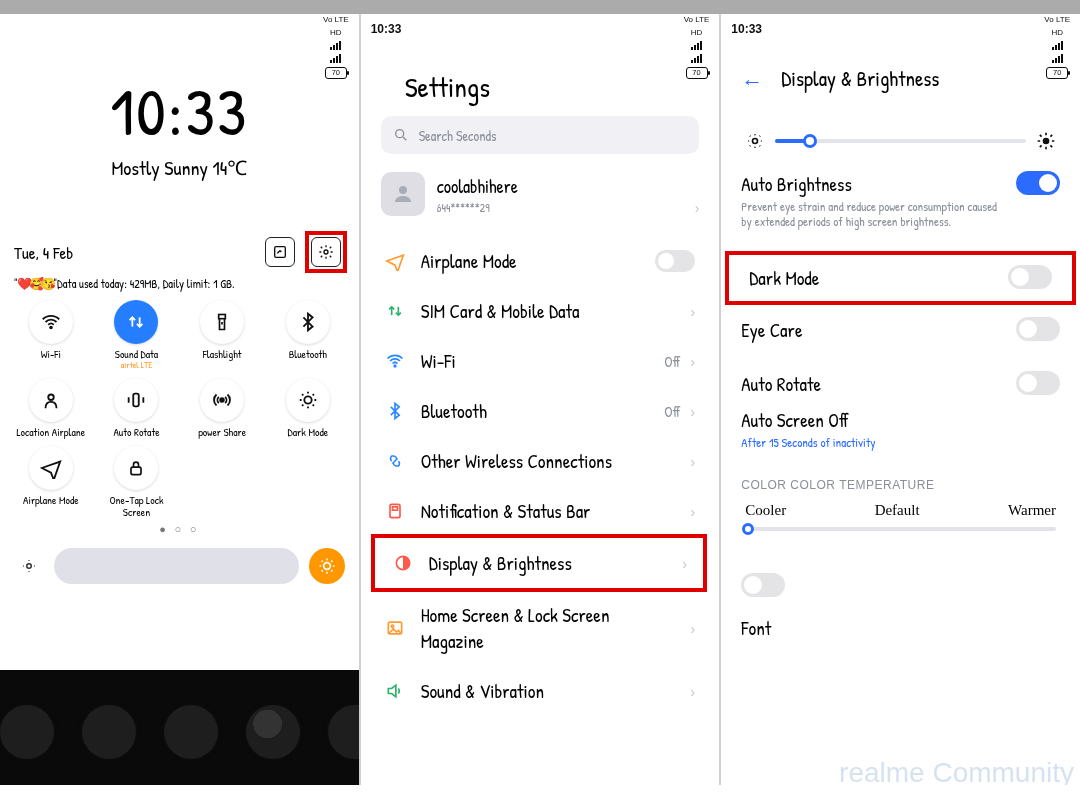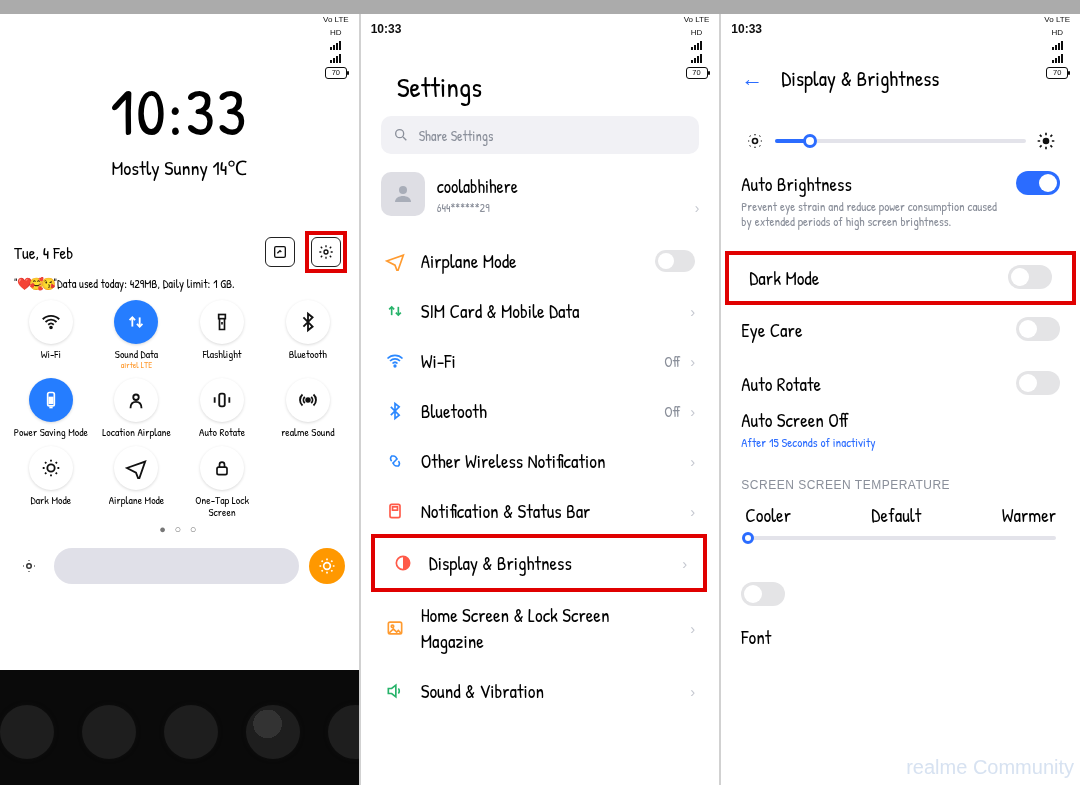--- a/index.html
+++ b/index.html
@@ -124,21 +124,21 @@
   .qp-bottom-dark {
     position:absolute; left:0; right:0; bottom:4px; height:125px;
     background:#0a0a0a;
     display:flex; align-items:center; justify-content:space-around;
   }
   .qp-app { width:54px; height:54px; border-radius:50%; background:#1e1e1e; box-shadow:0 0 4px rgba(20,20,20,.6);}
   .qp-app.g { background:radial-gradient(circle at 40% 35%, #333 0 30%, #1e1e1e 30%);}
   .qp-app-row{display:flex; gap:28px; padding-bottom:2px}
 
   
-  .p2-title { font-size:28px; padding:28px 24px 10px 36px; }
+  .p2-title { font-size:28px; padding:28px 24px 10px 24px;margin-left:20px; }
   .searchbox {
     margin:0 20px; height:38px; border-radius:10px; background:#f1f1f5;
     display:flex; align-items:center; gap:10px; padding:0 12px; color:#8a8f9a;
   }
   .user-row { margin:18px 20px 4px 20px; display:flex; align-items:flex-end; gap:12px; }
   .user-avatar { width:44px;height:44px;border-radius:10px;background:#dedee4;display:flex;align-items:center;justify-content:center;color:#9aa0ac; }
   .user-text { flex:1; }
   .user-name { font-size:18px; }
   .user-sub { font-size:12px; color:var(--text-sub); }
   .chev { color:#c5c8d0; font-family:Arial,sans-serif; }
@@ -178,30 +178,30 @@
   .p3-row .lbl { font-size:19px; }
   .p3-row .sub { font-size:12.5px; color:var(--text-sub); line-height:15px; margin-top:2px; }
   .p3-row .sub.blue { color:var(--accent-blue); }
   .toggle { width:44px; height:24px; border-radius:12px; position:relative; }
   .toggle.off { background:var(--toggle-off); }
   .toggle.off::after { content:""; position:absolute; left:3px; top:3px; width:18px; height:18px; border-radius:50%; background:#fff; }
   .toggle.on { background:var(--toggle-on); }
   .toggle.on::after { content:""; position:absolute; right:3px; top:3px; width:18px; height:18px; border-radius:50%; background:#fff; }
 
   .sec-header { padding:28px 20px 4px 20px; color:var(--text-sub); font-family:Arial,sans-serif; font-size:12px; letter-spacing:0.5px; }
-  .temp-row { display:flex; justify-content:space-between; padding:6px 24px 0 24px; font-size:19px; }
+  .temp-row { display:flex; justify-content:space-between; padding:6px 24px 0 24px; font-size:15px;font-family:Liberation Serif, serif; }
   .temp-slider { margin:8px 24px 0 24px; height:4px; background:#e3e3ea; position:relative; border-radius:2px;}
   .temp-slider .thumb3 {
     position:absolute; left:1%; top:50%; transform:translate(-50%,-50%);
     width:12px; height:12px; border-radius:50%; border:3px solid var(--accent-blue); background:#fff;
   }
 
   .watermark {
-    position:absolute; right:6px; bottom:20px;
-    font-family:Arial,sans-serif; font-size:20px; color:#d7e2f1; letter-spacing:0px;
+    position:absolute; right:6px; bottom:10px;
+    font-family:Arial,sans-serif; font-size:28px; color:#d7e2f1; letter-spacing:0px;
     white-space:nowrap;
     pointer-events:none;
   }
 
   svg { display:block; }
 
 </style>
 </head>
 <body>
 
@@ -308,30 +308,20 @@
           </div>
           <div class="qp-item">
             <div class="qp-circle">
               <svg width="22" height="22" viewBox="0 0 24 24" stroke="#111" stroke-width="2" fill="none">
                 <path d="M7 7l10 10-5 4V3l5 4L7 17"></path>
               </svg>
             </div>
             <div class="qp-label">Bluetooth</div>
           </div>
           <div class="qp-item">
-            <div class="qp-circle on">
-              <svg width="20" height="22" viewBox="0 0 24 24" stroke="#fff" stroke-width="2" fill="none">
-                <rect x="8" y="3" width="8" height="16" rx="2"></rect>
-                <line x1="10" y1="21" x2="14" y2="21"></line>
-                <rect x="10" y="9" width="4" height="7" fill="#fff"></rect>
-              </svg>
-            </div>
-            <div class="qp-label">Power Saving Mode</div>
-          </div>
-          <div class="qp-item">
             <div class="qp-circle">
               <svg width="22" height="22" viewBox="0 0 24 24" stroke="#111" stroke-width="2" fill="none">
                 <circle cx="12" cy="9" r="3"></circle>
                 <path d="M6 21c0-5 3-7 6-7s6 2 6 7"></path>
               </svg>
             </div>
             <div class="qp-label">Location Airplane</div>
           </div>
           <div class="qp-item">
             <div class="qp-circle">
@@ -346,21 +336,21 @@
           <div class="qp-item">
             <div class="qp-circle">
               <svg width="22" height="22" viewBox="0 0 24 24" stroke="#111" stroke-width="2" fill="none">
                 <circle cx="12" cy="12" r="2" fill="#111"></circle>
                 <path d="M6 18a8 8 0 0 1 0-12"></path>
                 <path d="M18 6a8 8 0 0 1 0 12"></path>
                 <path d="M8.5 15.5a5 5 0 0 1 0-7"></path>
                 <path d="M15.5 8.5a5 5 0 0 1 0 7"></path>
               </svg>
             </div>
-            <div class="qp-label">realme Sound</div>
+            <div class="qp-label">power Share</div>
           </div>
           <div class="qp-item">
             <div class="qp-circle">
               <svg width="22" height="22" viewBox="0 0 24 24" stroke="#111" stroke-width="2" fill="none">
                 <circle cx="12" cy="12" r="4"></circle>
                 <path d="M12 3v2M12 19v2M3 12h2M19 12h2M5.5 5.5l1.4 1.4M17.1 17.1l1.4 1.4M5.5 18.5l1.4-1.4M17.1 6.9l1.4-1.4"></path>
               </svg>
             </div>
             <div class="qp-label">Dark Mode</div>
           </div>
@@ -445,21 +435,21 @@
         </div>
       </div>
 
       <div class="p2-title">Settings</div>
 
       <div class="searchbox">
         <svg width="16" height="16" viewBox="0 0 24 24" stroke="#8a8f9a" stroke-width="2" fill="none">
             <circle cx="10" cy="10" r="6"></circle>
             <line x1="20" y1="20" x2="15" y2="15"></line>
           </svg>
-        <span>Share Settings</span>
+        <span>Search Seconds</span>
       </div>
 
       <div class="user-row">
         <div class="user-avatar">
           <svg width="24" height="24" viewBox="0 0 24 24" fill="#a8adb8">
               <circle cx="12" cy="8" r="4"></circle>
               <path d="M4 20c0-4 4-6 8-6s8 2 8 6"></path>
             </svg>
         </div>
         <div class="user-text">
@@ -523,21 +513,21 @@
             </div>
           </div>
           <div class="set-row">
             <div class="set-icon">
               <svg width="20" height="20" viewBox="0 0 24 24" fill="none" stroke-width="2" stroke="#2b88ff">
                 <path d="M9 15l6-6"></path>
                 <path d="M8 12a4 4 0 0 1 0-6l2-0a4 4 0 0 1 4 4"></path>
                 <path d="M16 12a4 4 0 0 1 0 6l-2 0a4 4 0 0 1-4-4"></path>
               </svg>
             </div>
-            <div class="set-label">Other Wireless Notification</div>
+            <div class="set-label">Other Wireless Connections</div>
             <div class="set-right">
               <span class="chev">›</span>
             </div>
           </div>
           <div class="set-row">
             <div class="set-icon">
               <svg width="20" height="20" viewBox="0 0 24 24" fill="none" stroke-width="2" stroke="#ff5a49">
                 <rect x="6" y="4" width="12" height="16" rx="2"></rect>
                 <rect x="9" y="7" width="6" height="4"></rect>
               </svg>
@@ -683,21 +673,21 @@
         <div class="toggle off"></div>
       </div>
 
       <div class="p3-row" style="padding-top:10px">
         <div class="txt">
           <div class="lbl">Auto Screen Off</div>
           <div class="sub blue">After 15 Seconds of inactivity</div>
         </div>
       </div>
 
-      <div class="sec-header">SCREEN SCREEN TEMPERATURE</div>
+      <div class="sec-header">COLOR COLOR TEMPERATURE</div>
       <div class="temp-row">
         <span>Cooler</span>
         <span>Default</span>
         <span>Warmer</span>
       </div>
       <div class="temp-slider">
         <div class="thumb3"></div>
       </div>
 
       <div style="height:28px"></div>

